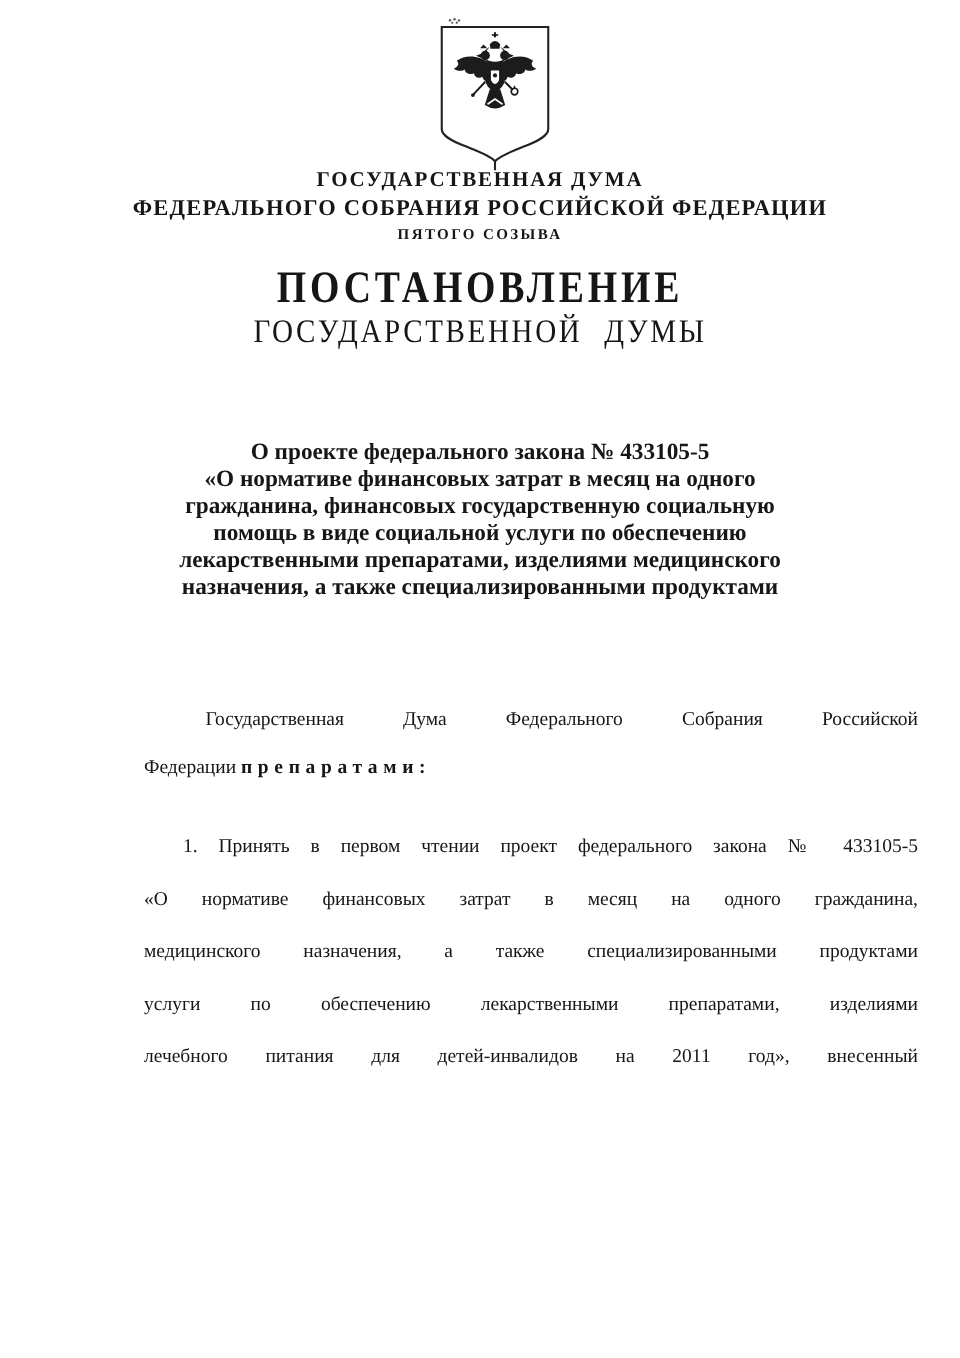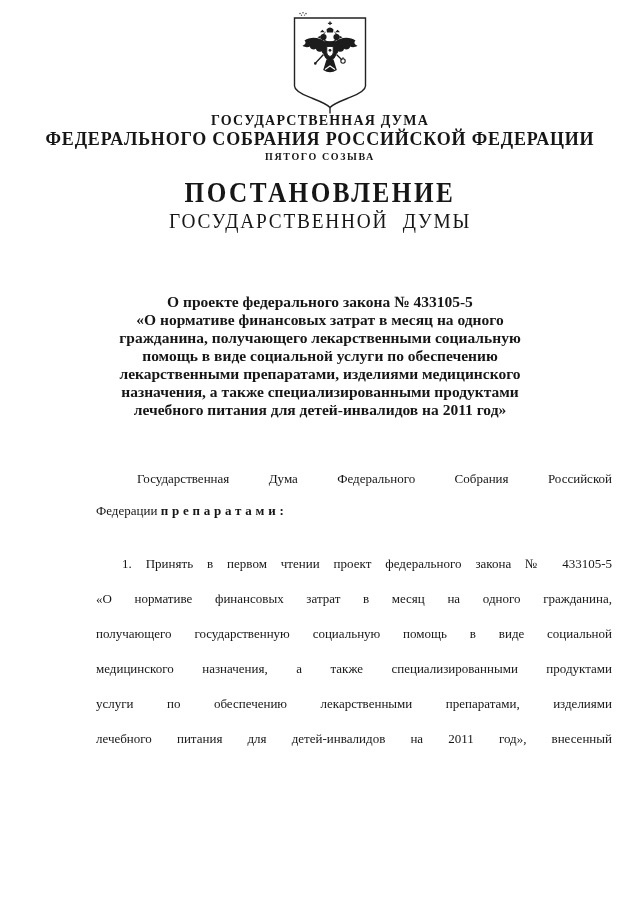--- a/index.html
+++ b/index.html
@@ -9,21 +9,21 @@
     background:#ffffff;
     color:#161616;
     font-family:"Liberation Serif","DejaVu Serif",serif;
     overflow:hidden;
   }
   .emblem { position:absolute; left:292px; top:8px; width:76px; height:110px; }
   .emblem svg { display:block; width:100%; height:100%; }
 
   .header { position:absolute; left:0; top:112px; width:640px; text-align:center; font-weight:bold; }
   .header .l1 { font-size:14px;   letter-spacing:1.2px; line-height:18px; }
-  .header .l2 { font-size:18px; letter-spacing:0.8px; line-height:18px; }
+  .header .l2 { font-size:15px; letter-spacing:0.8px; line-height:18px; }
   .header .l3 { font-size:10px; letter-spacing:1.6px; line-height:17px; }
 
   .doctitle {
     position:absolute; left:0; top:175px; width:640px; text-align:center;
     font-size:30px; font-weight:bold; letter-spacing:3px;
     transform:scaleX(0.84);
   }
   .docsub {
     position:absolute; left:0; top:208px; width:640px; text-align:center;
     font-size:22px; letter-spacing:2px; word-spacing:9px;
@@ -113,34 +113,32 @@
     <div class="l2">ФЕДЕРАЛЬНОГО СОБРАНИЯ РОССИЙСКОЙ ФЕДЕРАЦИИ</div>
     <div class="l3">ПЯТОГО СОЗЫВА</div>
   </div>
 
   <div class="doctitle">ПОСТАНОВЛЕНИЕ</div>
   <div class="docsub">ГОСУДАРСТВЕННОЙ  ДУМЫ</div>
 
   <div class="subject">
     <div>О проекте федерального закона № 433105-5</div>
     <div>«О нормативе финансовых затрат в месяц на одного</div>
-    <div>гражданина, получающего лекарственными социальную</div>
+    <div>гражданина, финансовых государственную социальную</div>
     <div>помощь в виде социальной услуги по обеспечению</div>
     <div>лекарственными препаратами, изделиями медицинского</div>
     <div>назначения, а также специализированными продуктами</div>
-    <div>лечебного питания для детей-инвалидов на 2011 год»</div>
   </div>
 
   <div class="bodyblock para1">
     <div class="j p1-first">Государственная Дума Федерального Собрания Российской</div>
     <div><span>Федерации </span><span class="emph">препаратами:</span></div>
   </div>
 
   <div class="bodyblock para2">
     <div class="j p2-first">1. Принять в первом чтении проект федерального закона № 433105-5</div>
     <div class="j">«О нормативе финансовых затрат в месяц на одного гражданина,</div>
-    <div class="j">получающего государственную социальную помощь в виде социальной</div>
     <div class="j">медицинского назначения, а также специализированными продуктами</div>
     <div class="j">услуги по обеспечению лекарственными препаратами, изделиями</div>
     <div class="j">лечебного питания для детей-инвалидов на 2011 год», внесенный</div>
   </div>
 
 </div>
 
 </body></html>

